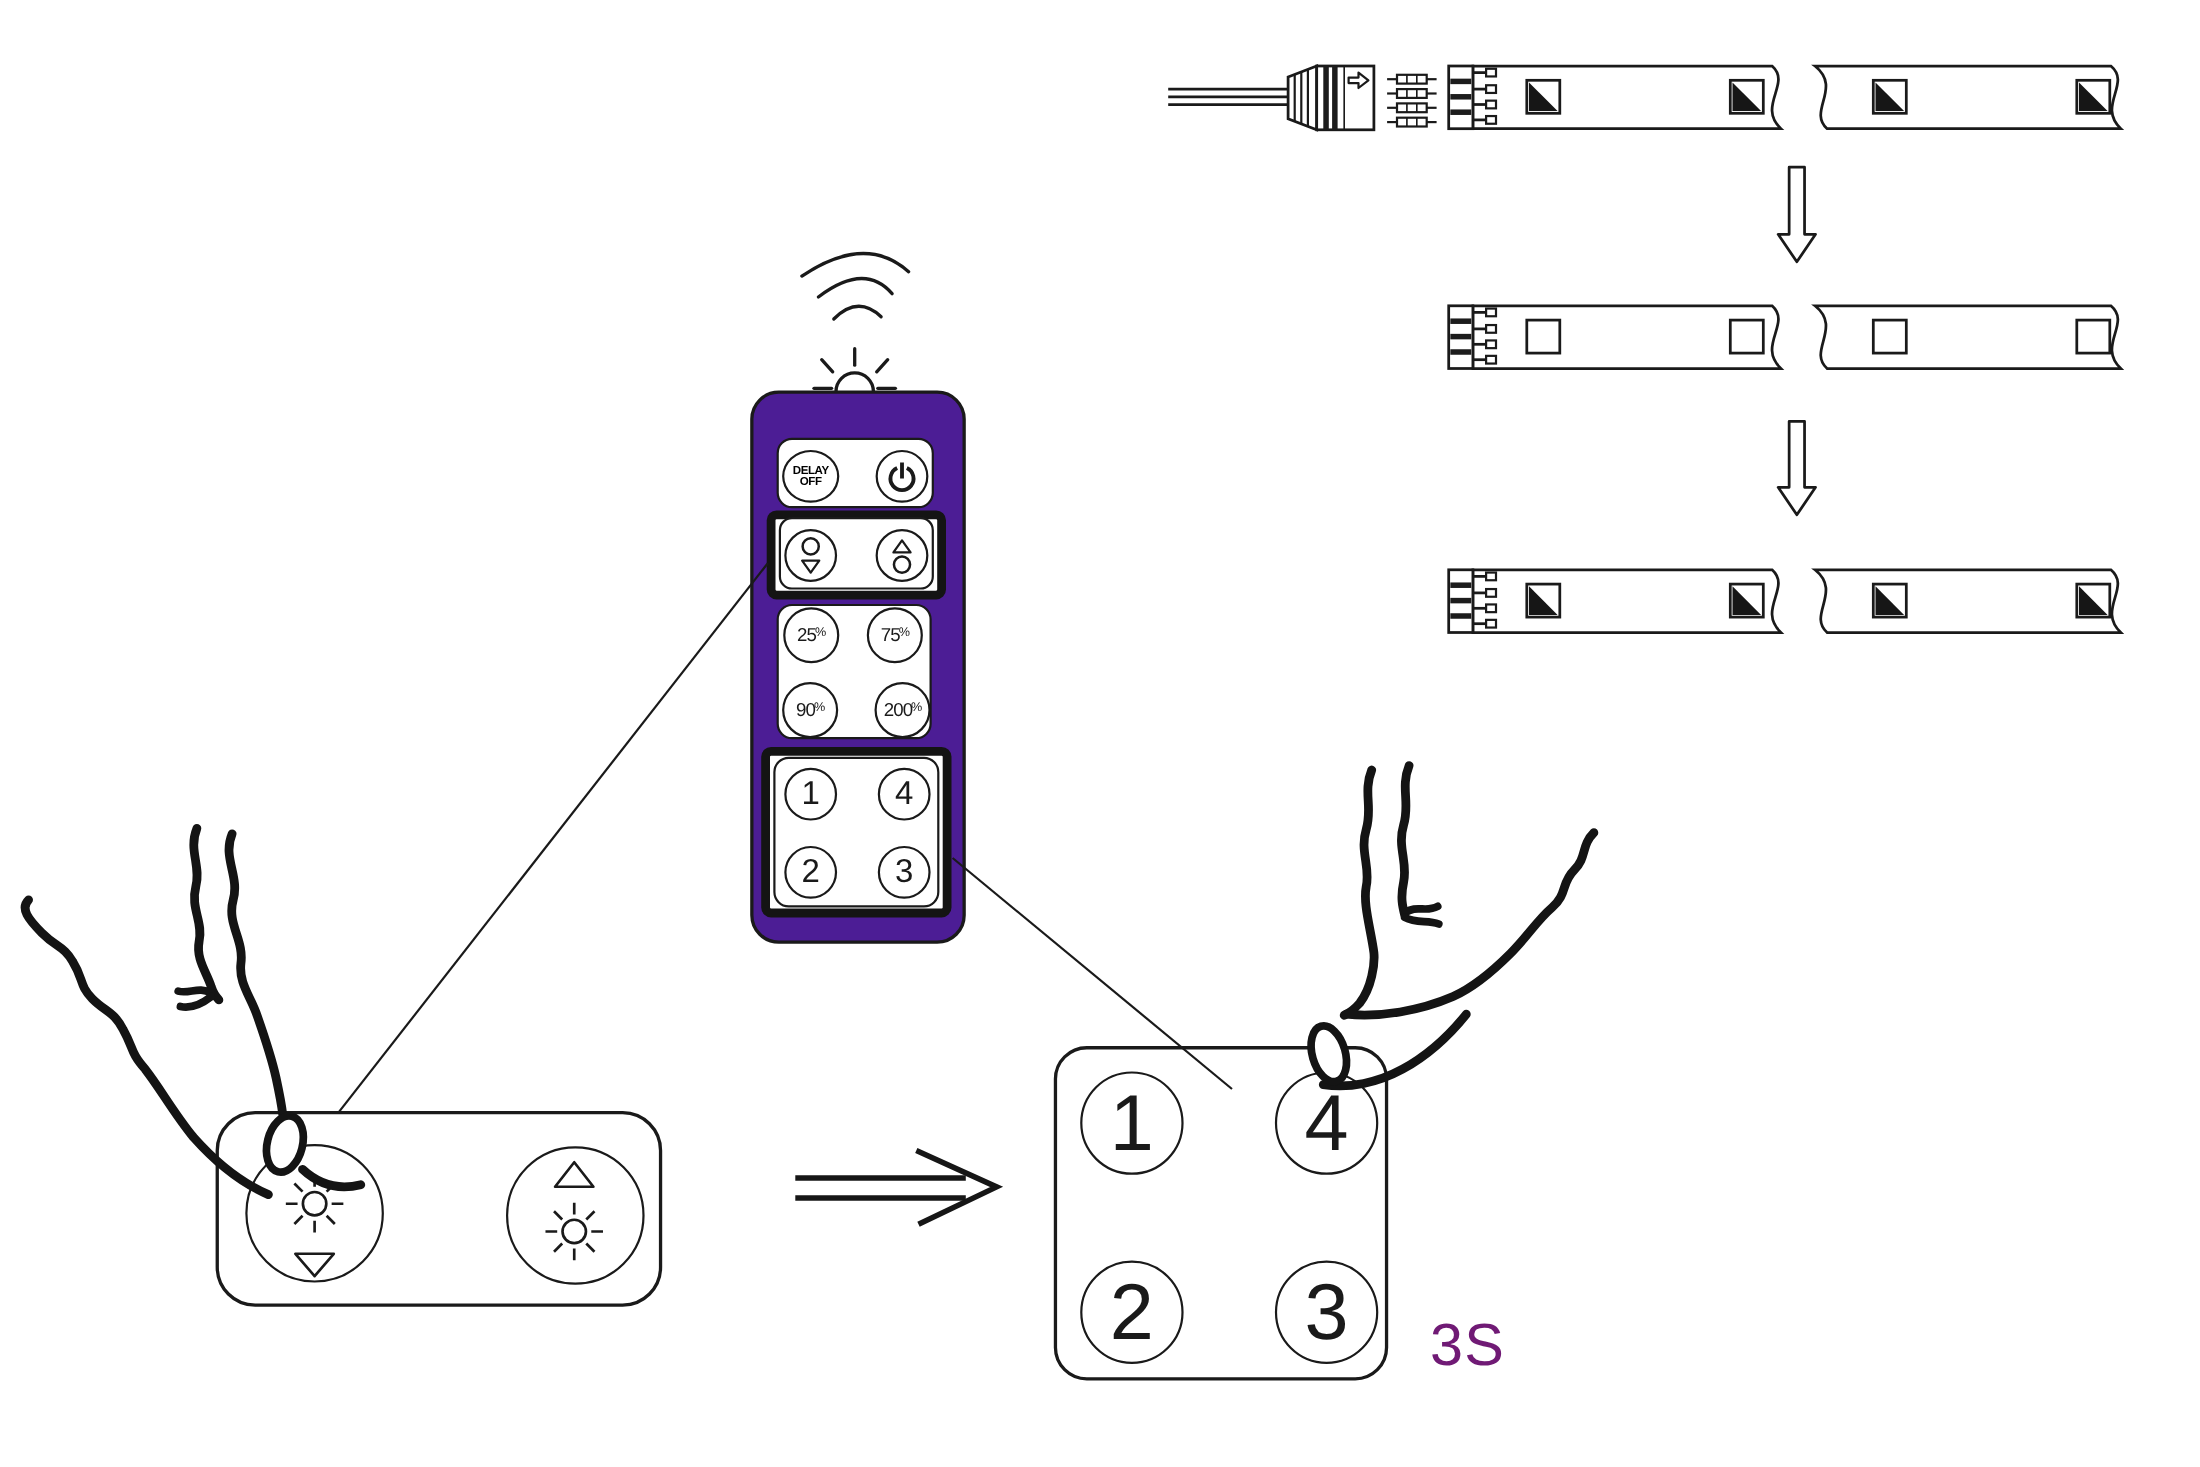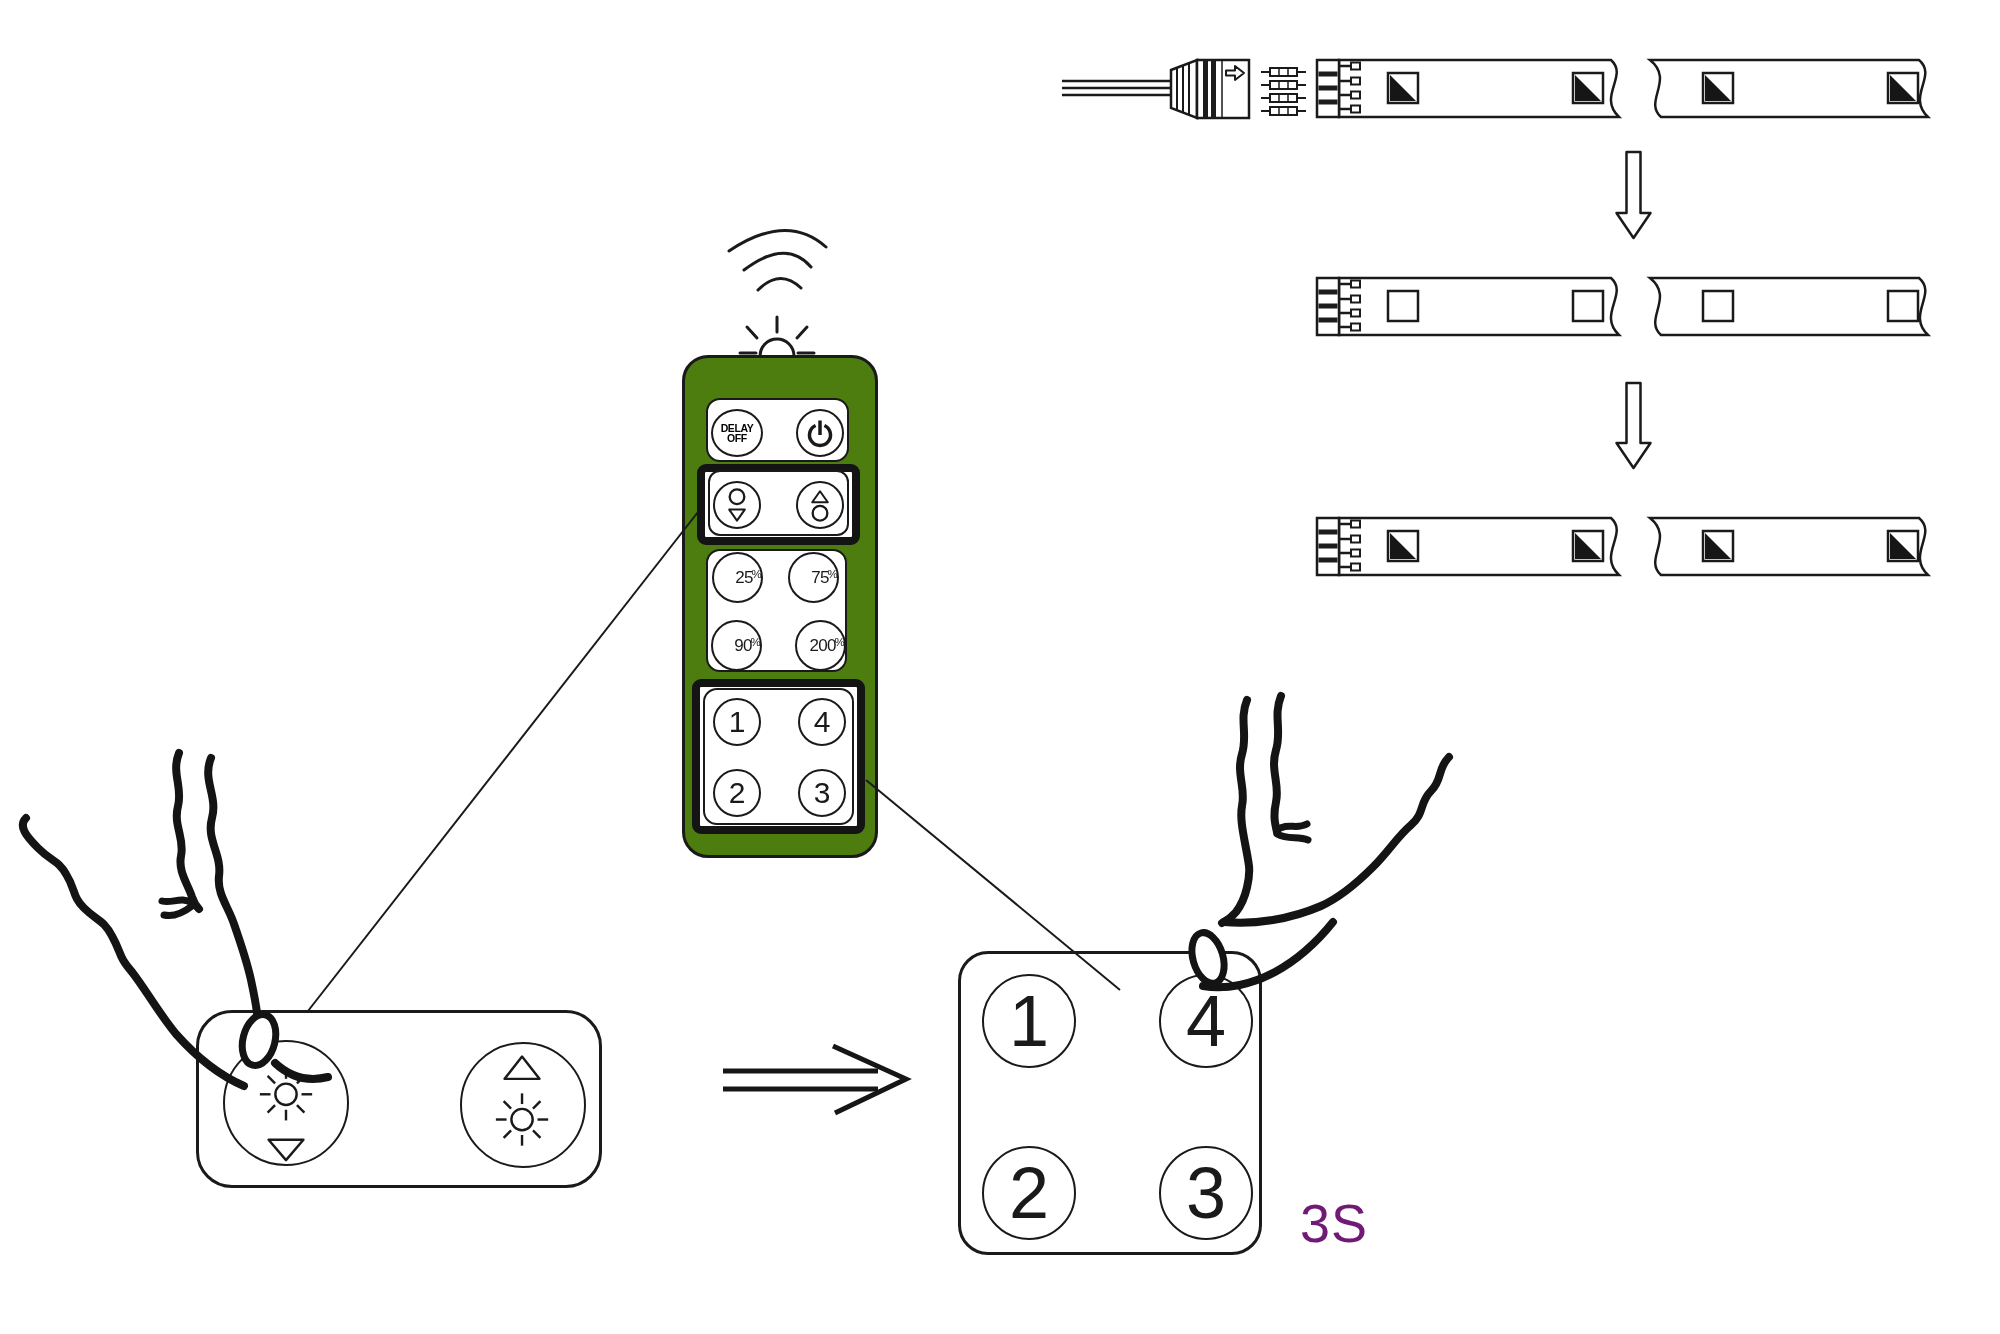--- a/index.html
+++ b/index.html
@@ -3,34 +3,34 @@
 <meta charset="utf-8">
 <style>
   html,body{margin:0;padding:0;background:#ffffff;}
   .canvas{position:relative;width:2000px;height:1334px;background:#fff;overflow:hidden;
           font-family:"Liberation Sans", sans-serif;color:#1a1a1a;}
   svg.layer{position:absolute;left:0;top:0;pointer-events:none;}
   .bg{z-index:0;} .fg{z-index:3;}
 
   
   .remote{position:absolute;left:682px;top:355px;width:190px;height:497px;
-          background:#4d7c0f;border:3px solid #1a1a1a;border-radius:26px;z-index:1;}
+          background:#4c1d95;border:3px solid #1a1a1a;border-radius:26px;z-index:1;}
   .group{position:absolute;border:2px solid #1a1a1a;border-radius:14px;background:#fff;}
   .g1{left:21px;top:40px;width:139px;height:60px;}
   .g3{left:21px;top:191px;width:137px;height:119px;}
   .hl{position:absolute;border:8px solid #141414;border-radius:9px;background:#fff;}
   .hl-dim{left:12px;top:106px;width:147px;height:65px;}
   .hl-zone{left:7px;top:321px;width:157px;height:139px;}
   .g2{left:23px;top:112px;width:137px;height:62px;border-radius:12px;}
   .g4{left:18px;top:330px;width:147px;height:133px;}
   .rbtn{position:absolute;border:2.5px solid #1a1a1a;border-radius:50%;background:#fff;
         display:flex;align-items:center;justify-content:center;flex-direction:column;
         box-sizing:border-box;}
   .b48{width:48px;height:48px;}
-  .b51{width:51px;height:51px;align-items:flex-end;}
+  .b51{width:51px;height:51px;}
   .delay-btn{left:28px;top:51px;font-size:10.5px;font-weight:700;line-height:10px;
              text-align:center;letter-spacing:-0.4px;}
   .power-btn{left:111px;top:51px;}
   .dimdown-btn{left:28px;top:123px;}
   .dimup-btn{left:111px;top:123px;}
   .p25{left:27px;top:194px;} .p75{left:103px;top:194px;}
   .p50{left:26px;top:262px;} .p100{left:110px;top:262px;}
   .pct-txt{font-size:17px;letter-spacing:-0.8px;white-space:nowrap;}
   .pct-sign{font-size:11.5px;vertical-align:5px;margin-left:-1px;}
   .z1{left:28px;top:340px;} .z4{left:113px;top:340px;}

